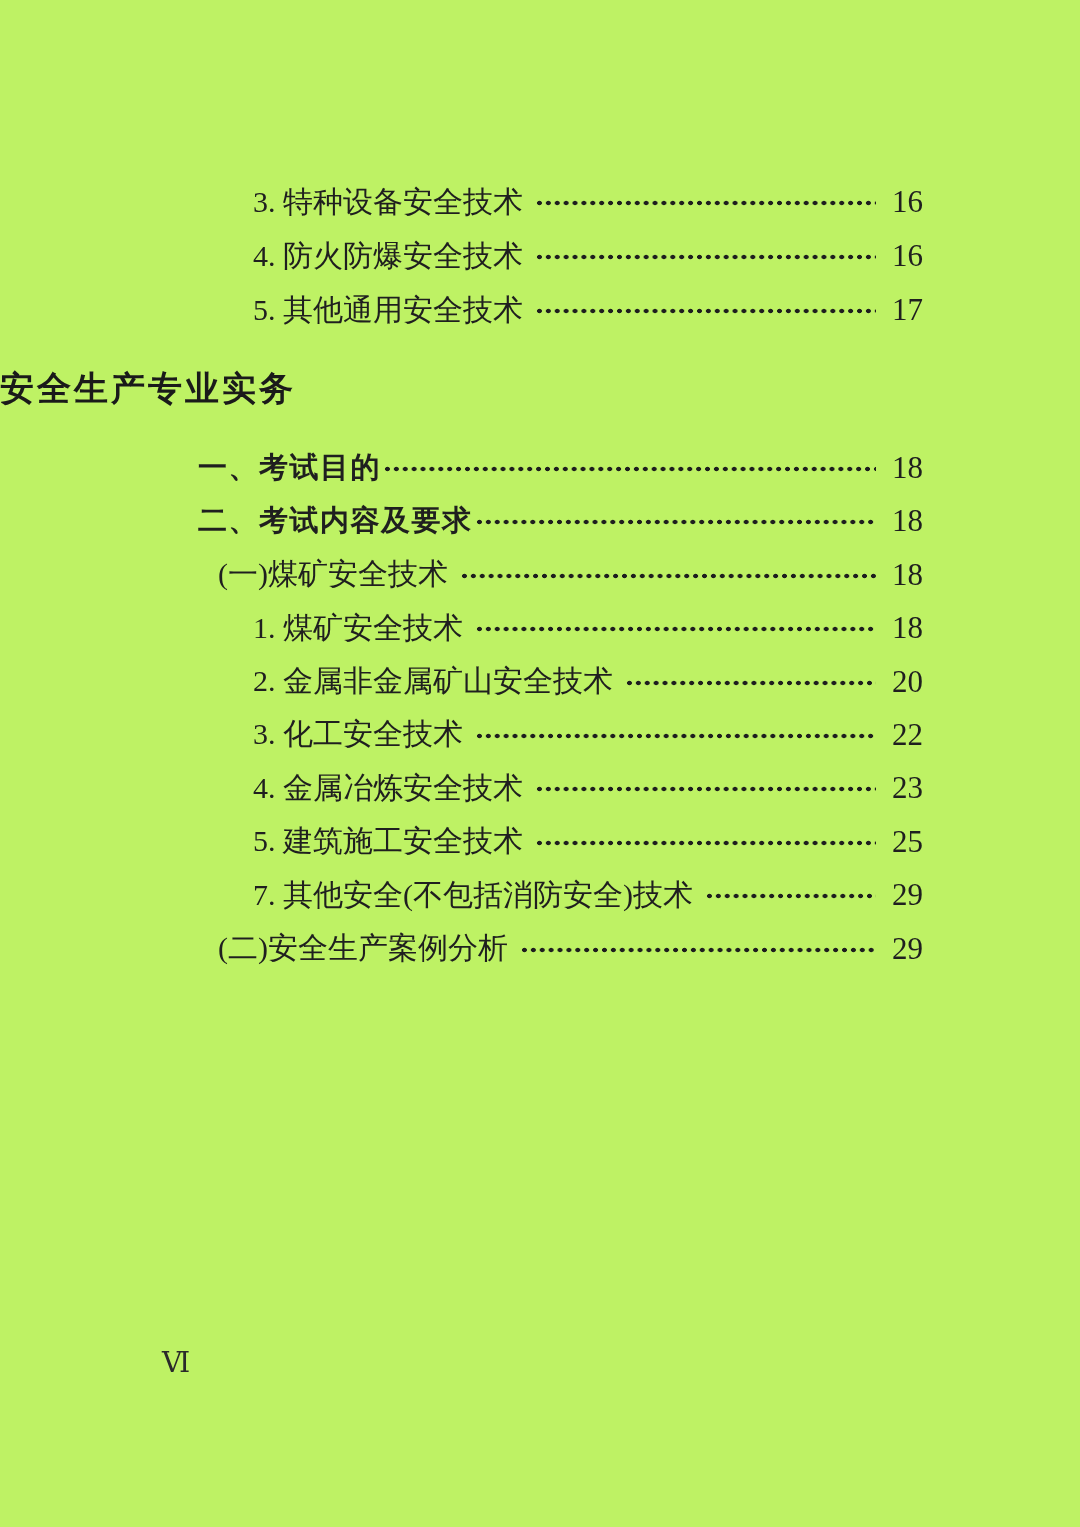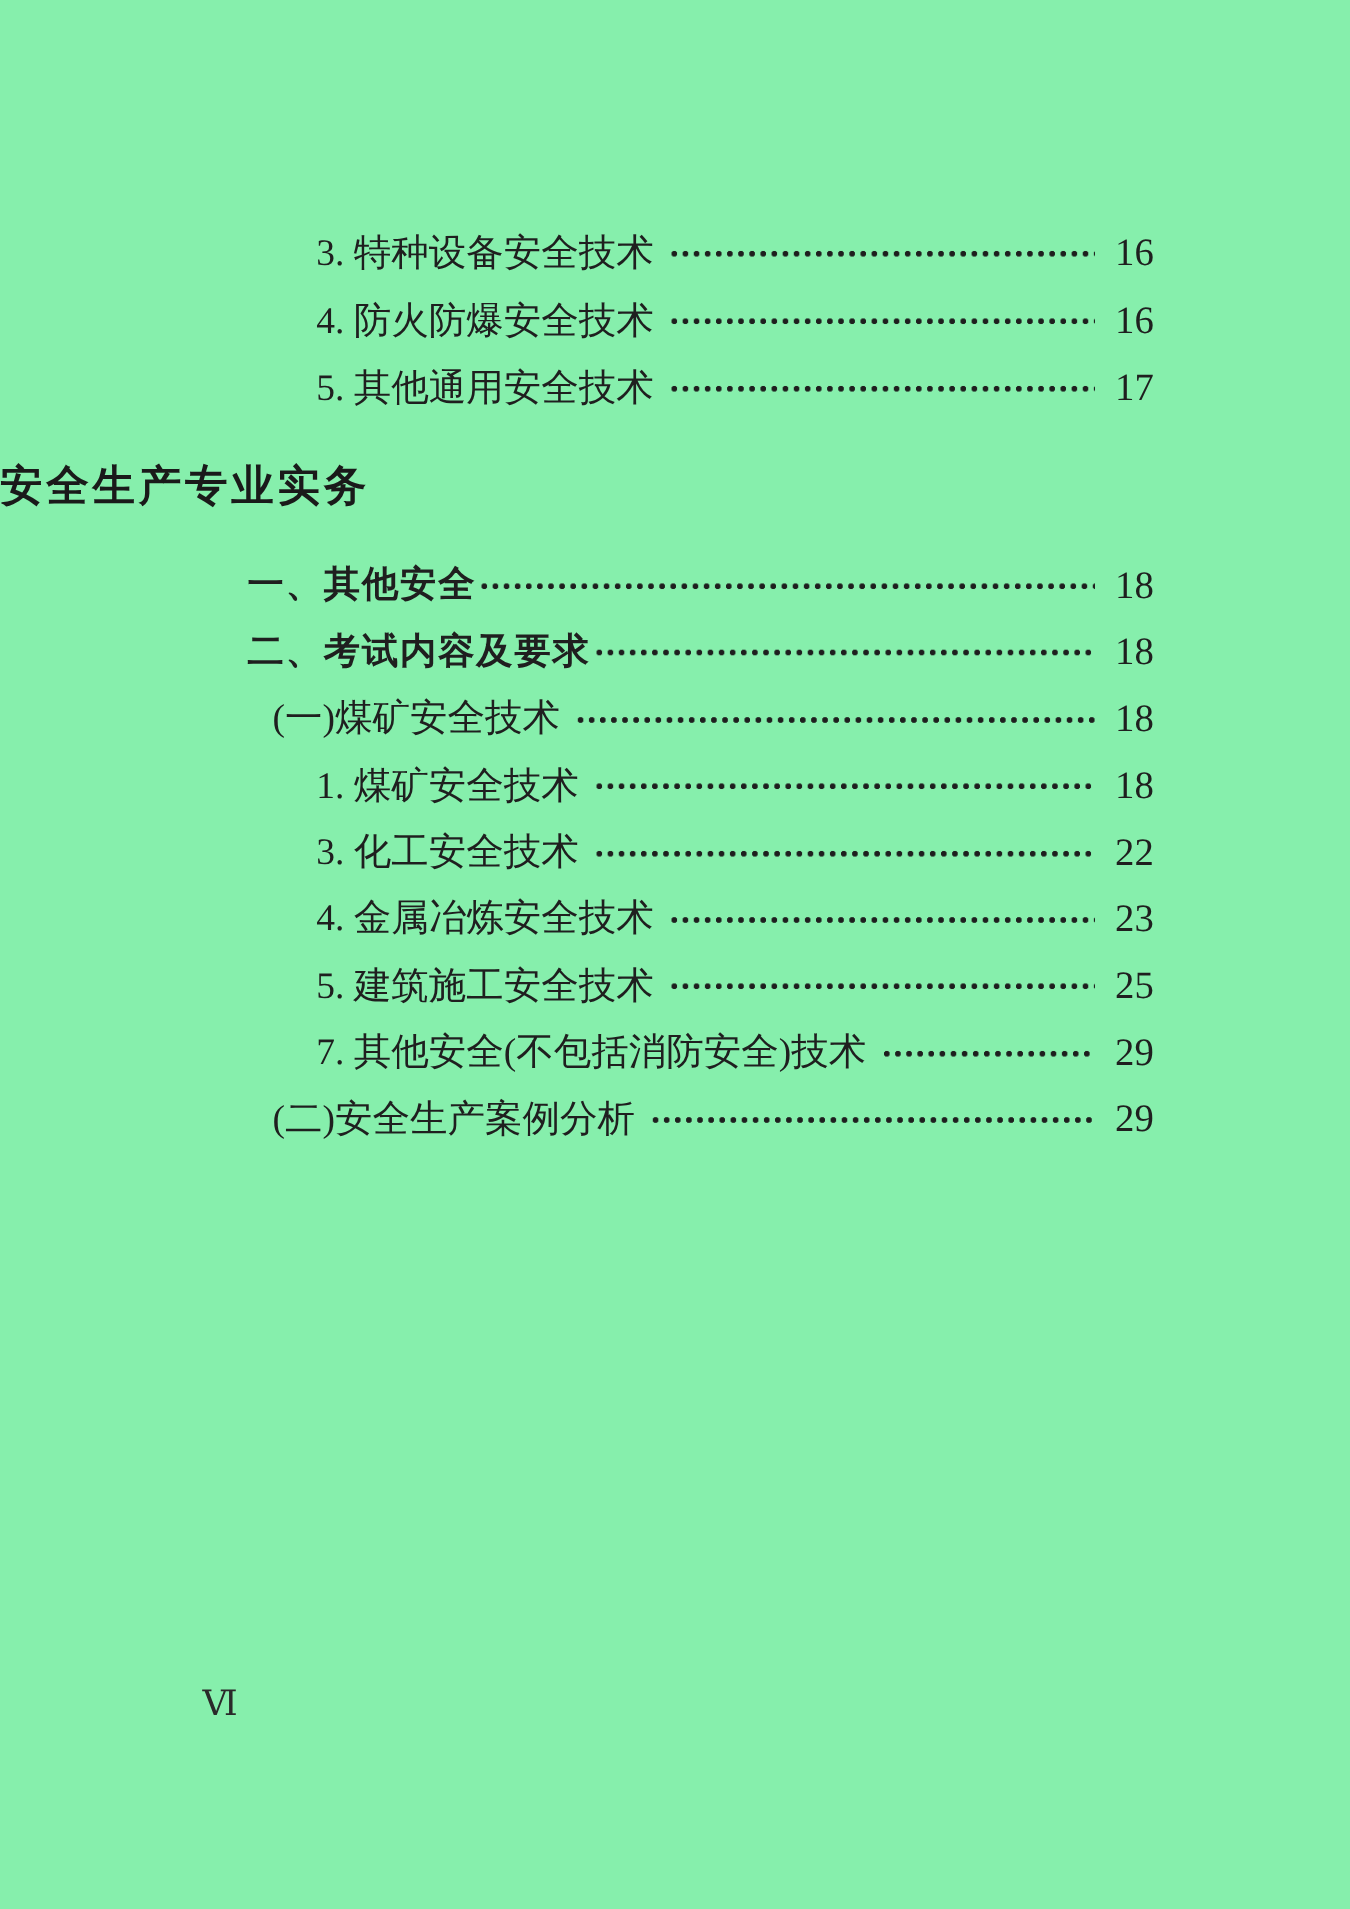--- a/index.html
+++ b/index.html
@@ -4,21 +4,21 @@
 <style>
   html, body {
     margin: 0;
     padding: 0;
     background: #ffffff;
   }
   .page {
     position: relative;
     width: 1080px;
     height: 1527px;
-    background: #86efac;
+    background: #bef264;
     color: #1f1f1f;
     font-family: "Liberation Serif", "DejaVu Serif", serif;
     overflow: hidden;
   }
   .toc-list {
     position: absolute;
     left: 0;
     right: 140px;
   }
   .pre-list  { top: 186px; }
@@ -111,38 +111,43 @@
       <span class="toc-label">5. 其他通用安全技术</span>
       <span class="leader"></span>
       <span class="page-num">17</span>
     </div>
   </div>
 
   <h1 class="section-title">安全生产专业实务</h1>
 
   <div class="toc-list main-list">
     <div class="toc-row lvl1">
-      <span class="toc-label">一、其他安全</span>
+      <span class="toc-label">一、考试目的</span>
       <span class="leader"></span>
       <span class="page-num">18</span>
     </div>
     <div class="toc-row lvl1">
       <span class="toc-label">二、考试内容及要求</span>
       <span class="leader"></span>
       <span class="page-num">18</span>
     </div>
     <div class="toc-row lvl2">
       <span class="toc-label">(一)煤矿安全技术</span>
       <span class="leader"></span>
       <span class="page-num">18</span>
     </div>
     <div class="toc-row lvl3">
       <span class="toc-label">1. 煤矿安全技术</span>
       <span class="leader"></span>
       <span class="page-num">18</span>
+    </div>
+    <div class="toc-row lvl3">
+      <span class="toc-label">2. 金属非金属矿山安全技术</span>
+      <span class="leader"></span>
+      <span class="page-num">20</span>
     </div>
     <div class="toc-row lvl3">
       <span class="toc-label">3. 化工安全技术</span>
       <span class="leader"></span>
       <span class="page-num">22</span>
     </div>
     <div class="toc-row lvl3">
       <span class="toc-label">4. 金属冶炼安全技术</span>
       <span class="leader"></span>
       <span class="page-num">23</span>

